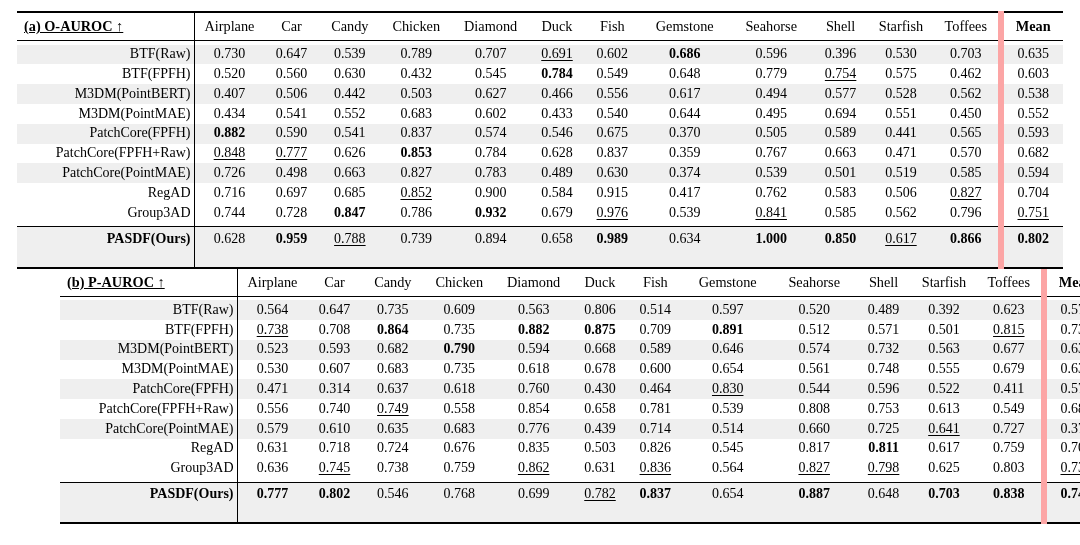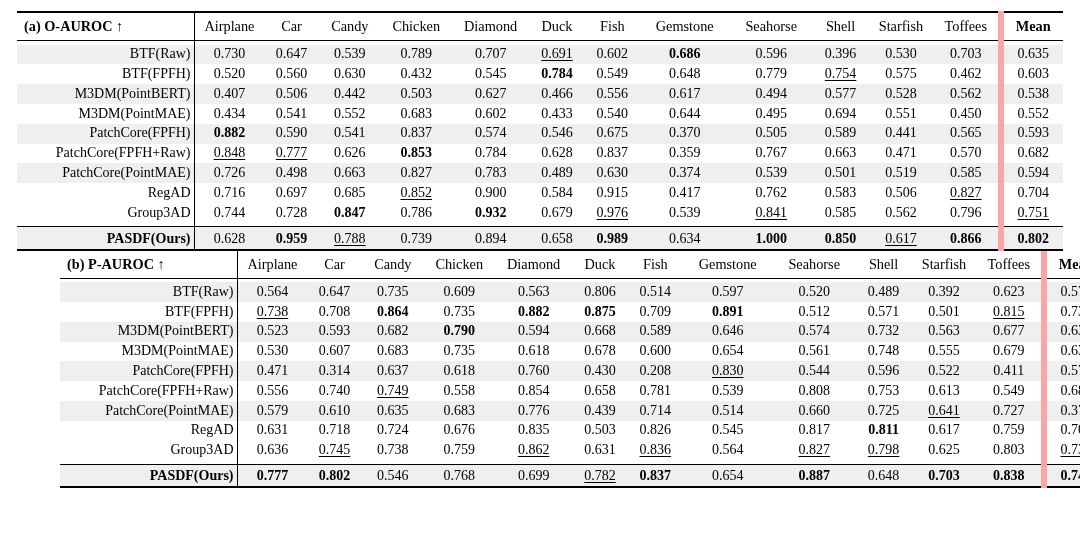--- a/index.html
+++ b/index.html
@@ -29,33 +29,34 @@
     border-bottom: 1px solid #000;
     padding-top: 5px; padding-bottom: 5px;
     font-weight: normal;
     font-size: 14.3px;
   }
   th.corner {
     text-align: left;
     font-weight: bold;
     padding-left: 7px;
     border-right: 1px solid #000;
+    text-decoration: underline;
   }
   th.mean-col { font-weight: bold; }
   th.mean-col, td.mean-col { border-left: 6px solid #fca5a5; }
   td.method {
     text-align: right;
     padding-left: 7px;
     border-right: 1px solid #000;
   }
   tr.zebra td { background: #efefef; }
   tr.spacer td { height: 4px; padding: 0; background: #ffffff; }
   tr.ours td {
     border-top: 1px solid #000;
-    padding-top: 3.5px; padding-bottom: 1px;
+    padding-top: 3.5px; padding-bottom: 19px;
   }
   tr.ours td.method { font-weight: bold; }
   td.best { font-weight: bold; }
   td.second { text-decoration: underline; text-underline-offset: 2px; }
 </style>
 </head>
 <body>
 
 <div class="paper">
   <table class="tbl first">
@@ -372,21 +373,21 @@
           <td class="mean-col">0.637</td>
         </tr>
         <tr class="zebra">
           <td class="method">PatchCore(FPFH)</td>
           <td>0.471</td>
           <td>0.314</td>
           <td>0.637</td>
           <td>0.618</td>
           <td>0.760</td>
           <td>0.430</td>
-          <td>0.208</td>
+          <td>0.464</td>
           <td class="second">0.830</td>
           <td>0.544</td>
           <td>0.596</td>
           <td>0.522</td>
           <td>0.411</td>
           <td class="mean-col">0.577</td>
         </tr>
         <tr>
           <td class="method">PatchCore(FPFH+Raw)</td>
           <td>0.556</td>

